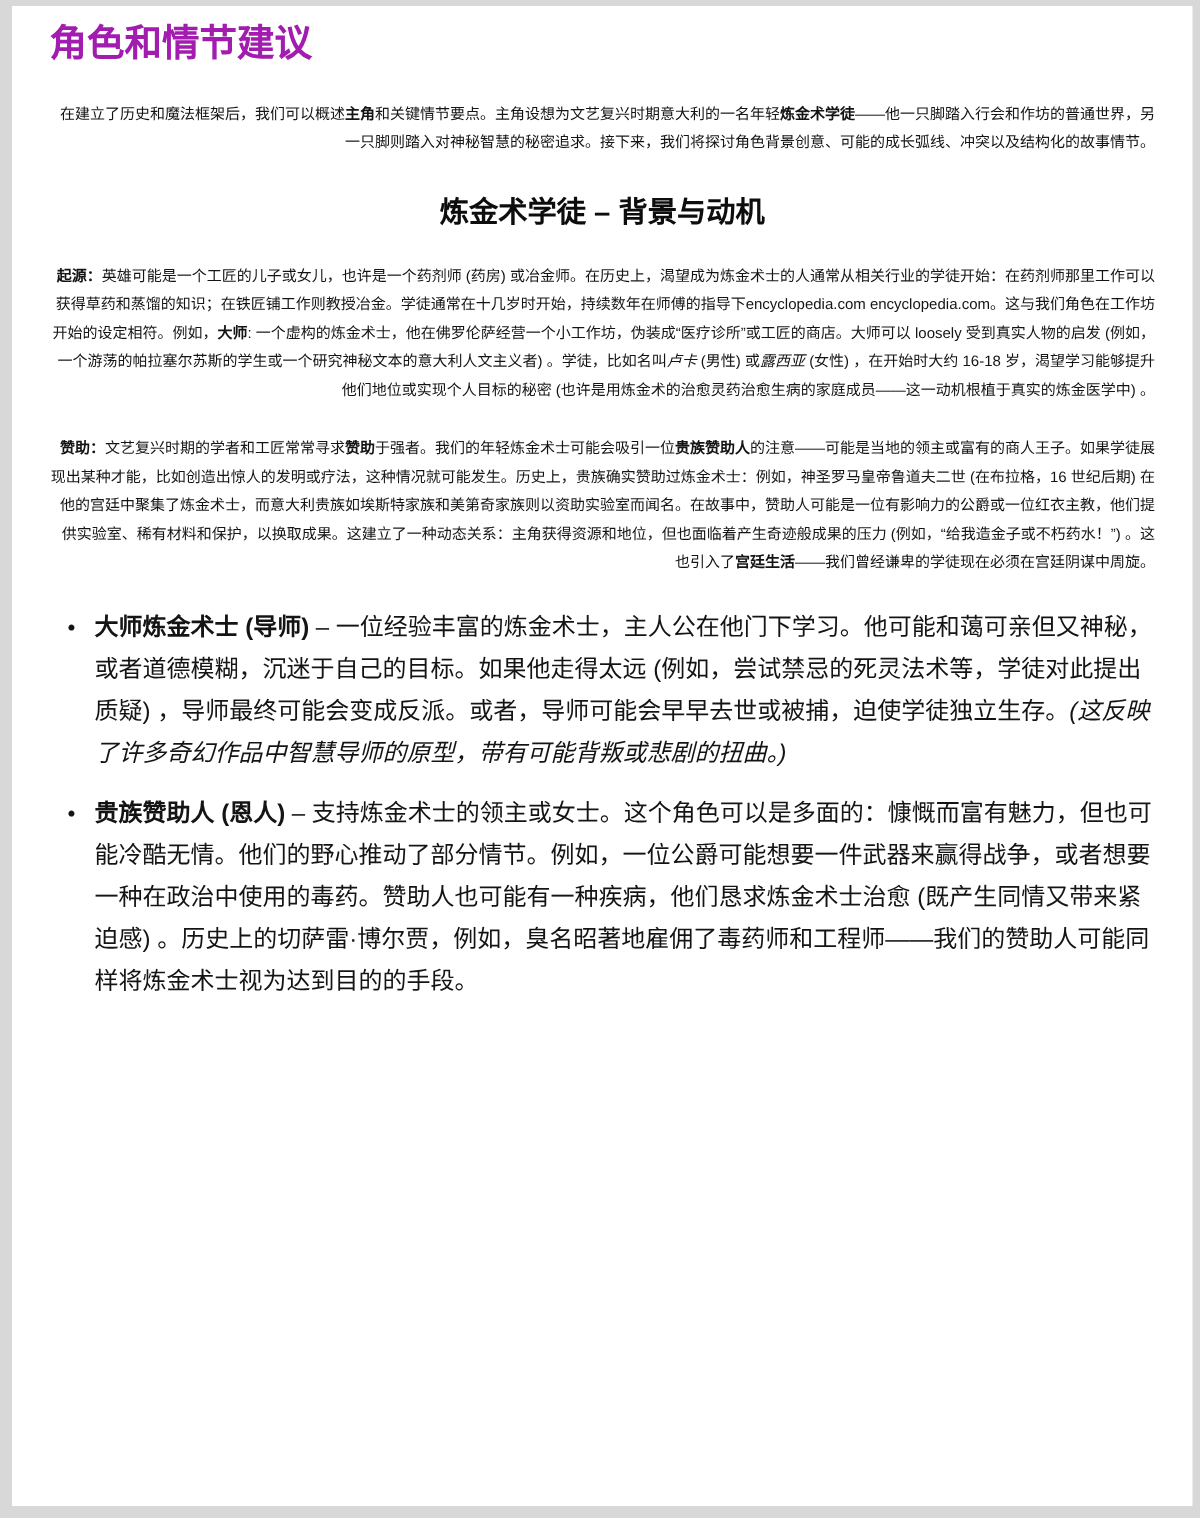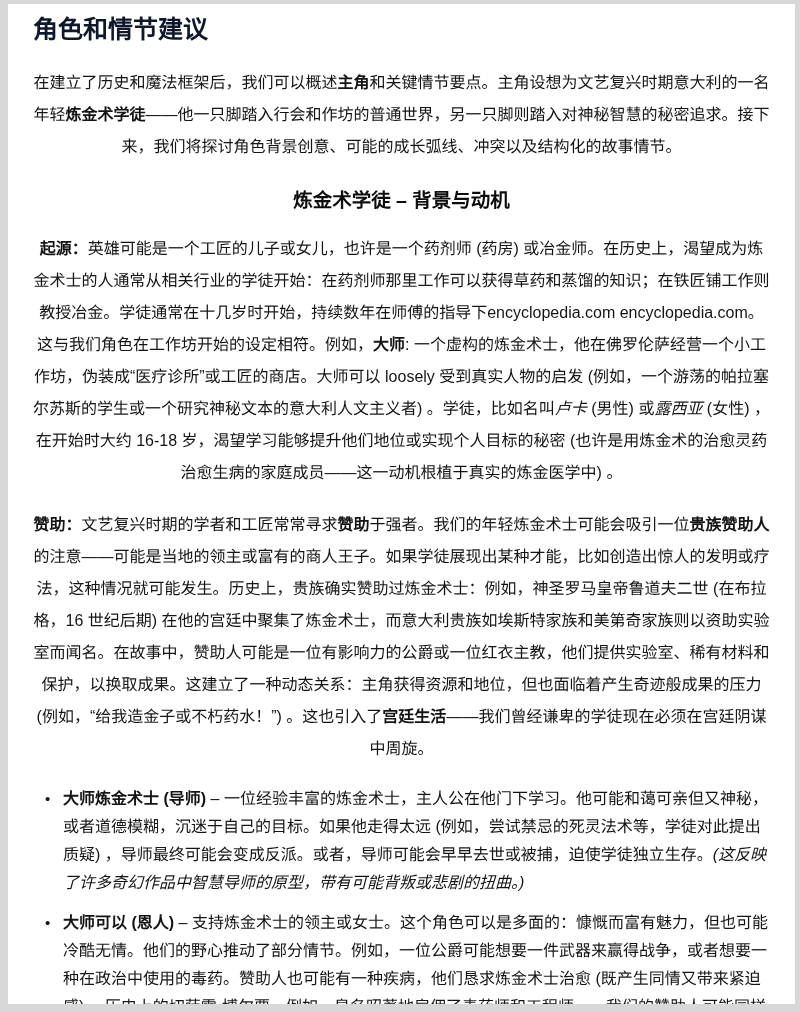--- a/index.html
+++ b/index.html
@@ -24,35 +24,35 @@
     color: #141414;
     padding: 0 25px;
     box-sizing: border-box;
     overflow: hidden;
   }
   .doc h1 {
     font-size: 25px;
     line-height: 30px;
     font-weight: 700;
     margin: 10px 0 23px 0;
-    color: #0f172a;
+    color: #a21caf;
   }
   .doc h2 {
     font-size: 19.5px;
     line-height: 26px;
     font-weight: 700;
     margin: 24px 0 14px 0;
     color: #0d0d0d;
     text-align: center;
   }
   .doc p {
-    font-size: 16px;
-    line-height: 32px;
+    font-size: 10px;
+    line-height: 19px;
     margin: 20px 0;
-    text-align: center;
+    text-align: right;
   }
   .doc ul {
     list-style: none;
     margin: 14px 0;
     padding: 0 0 0 30px;
     font-size: 16px;
     line-height: 28px;
   }
   .doc li {
     position: relative;
@@ -75,16 +75,16 @@
 
 <div class="page">
   <div class="doc" id="doc">
       <h1><span>角色和情节建议</span></h1>
       <p><span>在建立了历史和魔法框架后，我们可以概述</span><strong>主角</strong><span>和关键情节要点。主角设想为文艺复兴时期意大利的一名年轻</span><strong>炼金术学徒</strong><span>——他一只脚踏入行会和作坊的普通世界，另一只脚则踏入对神秘智慧的秘密追求。接下来，我们将探讨角色背景创意、可能的成长弧线、冲突以及结构化的故事情节。</span></p>
       <h2><span>炼金术学徒 – 背景与动机</span></h2>
       <p><strong>起源：</strong><span>英雄可能是一个工匠的儿子或女儿，也许是一个药剂师 (药房) 或冶金师。在历史上，渴望成为炼金术士的人通常从相关行业的学徒开始：在药剂师那里工作可以获得草药和蒸馏的知识；在铁匠铺工作则教授冶金。学徒通常在十几岁时开始，持续数年在师傅的指导下encyclopedia.com encyclopedia.com。这与我们角色在工作坊开始的设定相符。例如，</span><strong>大师</strong><span>: 一个虚构的炼金术士，他在佛罗伦萨经营一个小工作坊，伪装成“医疗诊所”或工匠的商店。大师可以 loosely 受到真实人物的启发 (例如，一个游荡的帕拉塞尔苏斯的学生或一个研究神秘文本的意大利人文主义者) 。学徒，比如名叫</span><em>卢卡</em><span> (男性) 或</span><em>露西亚</em><span> (女性) ，在开始时大约 16-18 岁，渴望学习能够提升他们地位或实现个人目标的秘密 (也许是用炼金术的治愈灵药治愈生病的家庭成员——这一动机根植于真实的炼金医学中) 。</span></p>
       <p><strong>赞助：</strong><span>文艺复兴时期的学者和工匠常常寻求</span><strong>赞助</strong><span>于强者。我们的年轻炼金术士可能会吸引一位</span><strong>贵族赞助人</strong><span>的注意——可能是当地的领主或富有的商人王子。如果学徒展现出某种才能，比如创造出惊人的发明或疗法，这种情况就可能发生。历史上，贵族确实赞助过炼金术士：例如，神圣罗马皇帝鲁道夫二世 (在布拉格，16 世纪后期) 在他的宫廷中聚集了炼金术士，而意大利贵族如埃斯特家族和美第奇家族则以资助实验室而闻名。在故事中，赞助人可能是一位有影响力的公爵或一位红衣主教，他们提供实验室、稀有材料和保护，以换取成果。这建立了一种动态关系：主角获得资源和地位，但也面临着产生奇迹般成果的压力 (例如，“给我造金子或不朽药水！”) 。这也引入了</span><strong>宫廷生活</strong><span>——我们曾经谦卑的学徒现在必须在宫廷阴谋中周旋。</span></p>
       <ul>
         <li><span class="bullet">•</span><strong>大师炼金术士 (导师)</strong><span> – 一位经验丰富的炼金术士，主人公在他门下学习。他可能和蔼可亲但又神秘，或者道德模糊，沉迷于自己的目标。如果他走得太远 (例如，尝试禁忌的死灵法术等，学徒对此提出质疑) ，导师最终可能会变成反派。或者，导师可能会早早去世或被捕，迫使学徒独立生存。</span><em>(这反映了许多奇幻作品中智慧导师的原型，带有可能背叛或悲剧的扭曲。)</em></li>
-        <li><span class="bullet">•</span><strong>大师可以 (恩人)</strong><span> – 支持炼金术士的领主或女士。这个角色可以是多面的：慷慨而富有魅力，但也可能冷酷无情。他们的野心推动了部分情节。例如，一位公爵可能想要一件武器来赢得战争，或者想要一种在政治中使用的毒药。赞助人也可能有一种疾病，他们恳求炼金术士治愈 (既产生同情又带来紧迫感) 。历史上的切萨雷·博尔贾，例如，臭名昭著地雇佣了毒药师和工程师——我们的赞助人可能同样将炼金术士视为达到目的的手段。</span></li>
+        <li><span class="bullet">•</span><strong>贵族赞助人 (恩人)</strong><span> – 支持炼金术士的领主或女士。这个角色可以是多面的：慷慨而富有魅力，但也可能冷酷无情。他们的野心推动了部分情节。例如，一位公爵可能想要一件武器来赢得战争，或者想要一种在政治中使用的毒药。赞助人也可能有一种疾病，他们恳求炼金术士治愈 (既产生同情又带来紧迫感) 。历史上的切萨雷·博尔贾，例如，臭名昭著地雇佣了毒药师和工程师——我们的赞助人可能同样将炼金术士视为达到目的的手段。</span></li>
       </ul>
     </div>
 </div>
 
 </body></html>

